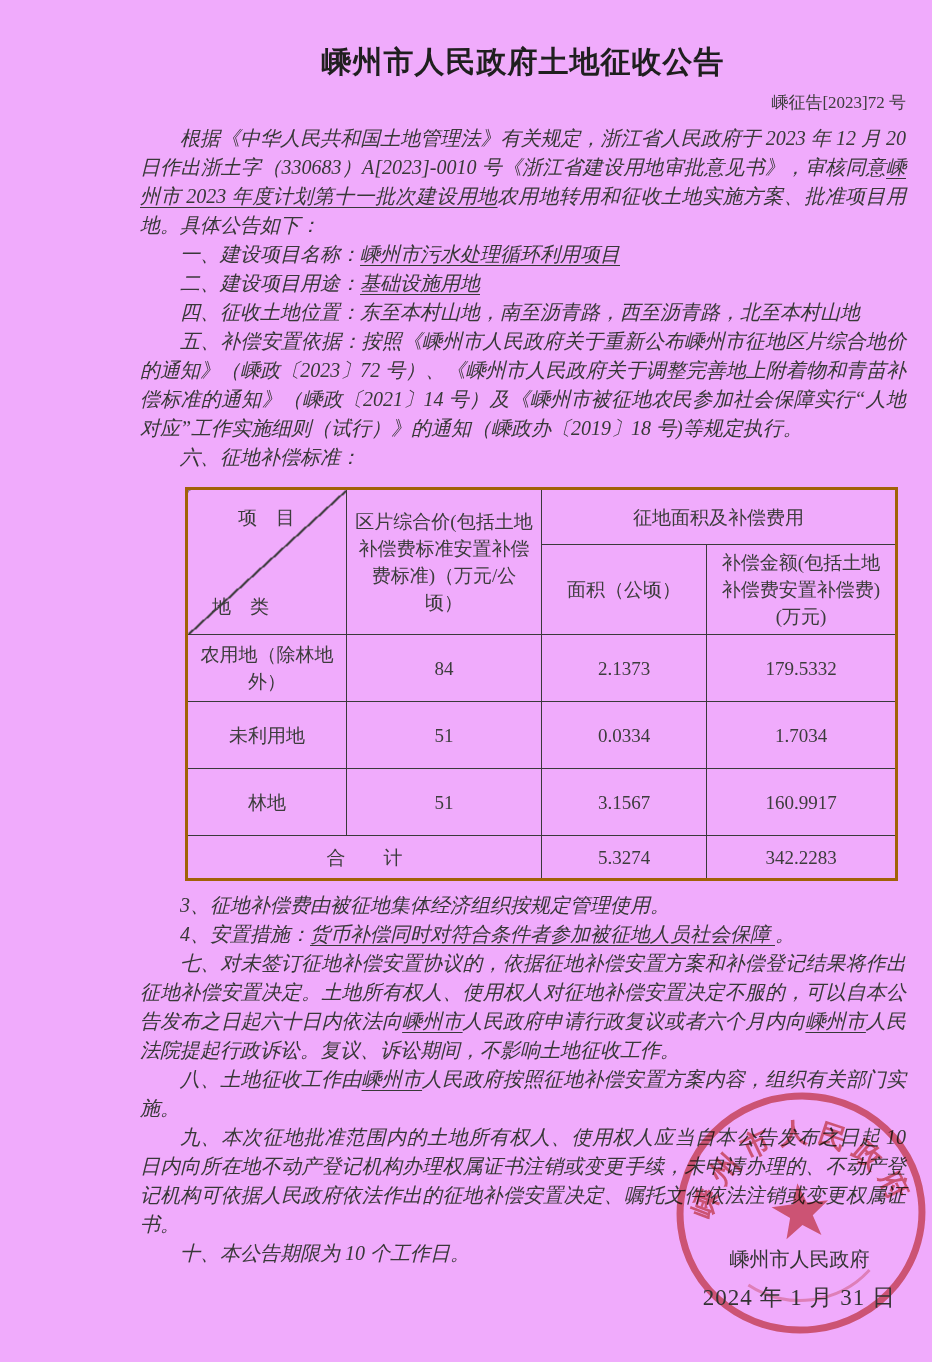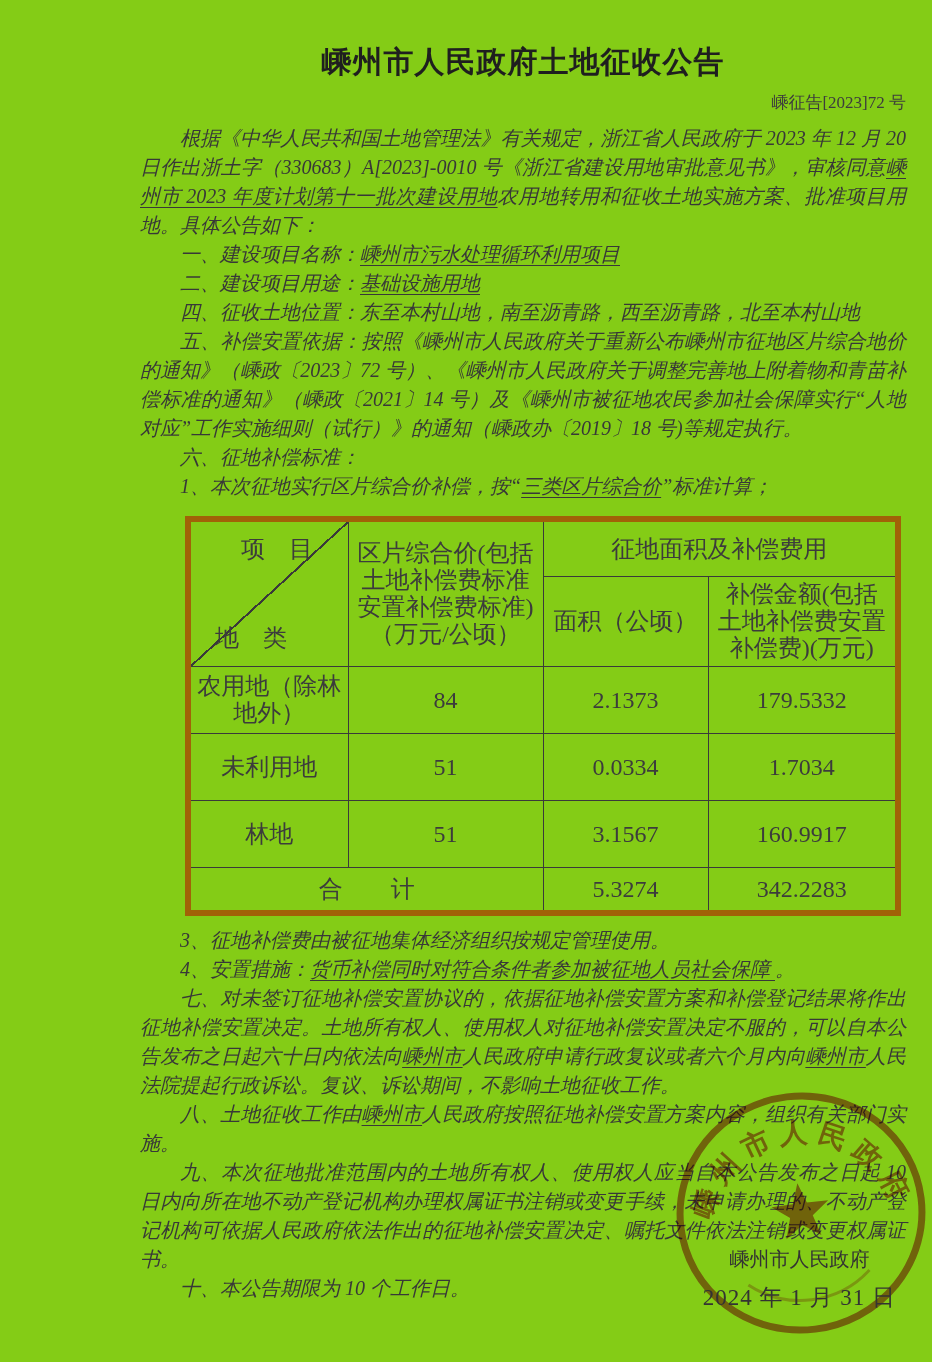--- a/index.html
+++ b/index.html
@@ -1,20 +1,20 @@
 <!DOCTYPE html>
 <html><head>
 <meta charset="utf-8">
 <style>
   html,body{margin:0;padding:0;background:#e8e8e8;}
   .page{
     position:relative;
     width:932px;height:1362px;
     margin:0 auto;
-    background:#84cc16;
+    background:#f0abfc;
     overflow:hidden;
     font-family:"Liberation Serif","DejaVu Serif",serif;
     color:#3a3a3a;
   }
   .content{
     position:absolute;
     left:140px;top:44px;
     width:766px;
   }
   .title{
@@ -44,22 +44,22 @@
   }
   .u{
     text-decoration:underline;
     text-underline-offset:4px;
     text-decoration-thickness:1px;
   }
   table.comp{
     margin:15px 0 10px 45px;
     width:710px;
     border-collapse:collapse;
-    border:6px solid #a16207;
-    font-size:24px;
+    border:3px solid #a16207;
+    font-size:19px;
     color:#3c3c3c;
     table-layout:fixed;
   }
   table.comp td{
     border:1.6px solid #3a3a3a;
     text-align:center;
     vertical-align:middle;
     padding:4px 6px;
     line-height:27px;
   }
@@ -102,21 +102,20 @@
     <h1 class="title">嵊州市人民政府土地征收公告</h1>
     <div class="docno">嵊征告[2023]72 号</div>
 
     <div class="bodytext" id="body-top">
         <p class="par"><span>根据《中华人民共和国土地管理法》有关规定，浙江省人民政府于 2023 年 12 月 20 日作出浙土字（330683）A[2023]-0010 号《浙江省建设用地审批意见书》，审核同意</span><span class="u">嵊州市 2023 年度计划第十一批次建设用地</span><span>农用地转用和征收土地实施方案、批准项目用地。具体公告如下：</span></p>
         <p class="par"><span>一、建设项目名称：</span><span class="u">嵊州市污水处理循环利用项目</span></p>
         <p class="par"><span>二、建设项目用途：</span><span class="u">基础设施用地</span></p>
         <p class="par"><span>四、征收土地位置：东至本村山地，南至沥青路，西至沥青路，北至本村山地</span></p>
         <p class="par"><span>五、补偿安置依据：按照《嵊州市人民政府关于重新公布嵊州市征地区片综合地价的通知》（嵊政〔2023〕72 号）、《嵊州市人民政府关于调整完善地上附着物和青苗补偿标准的通知》（嵊政〔2021〕14 号）及《嵊州市被征地农民参加社会保障实行“人地对应”工作实施细则（试行）》的通知（嵊政办〔2019〕18 号)等规定执行。</span></p>
         <p class="par"><span>六、征地补偿标准：</span></p>
-        <p class="par"><span>1、本次征地实行区片综合价补偿，按“</span><span class="u">三类区片综合价</span><span>”标准计算；</span></p>
       </div>
 
     <table class="comp">
       <colgroup>
         <col style="width:160px">
           <col style="width:195px">
           <col style="width:165px">
           <col style="width:190px">
       </colgroup>
       <tbody>

